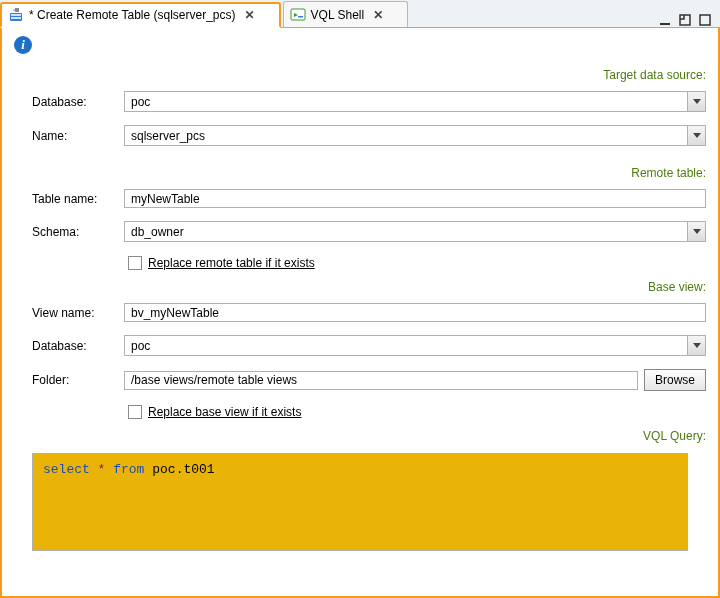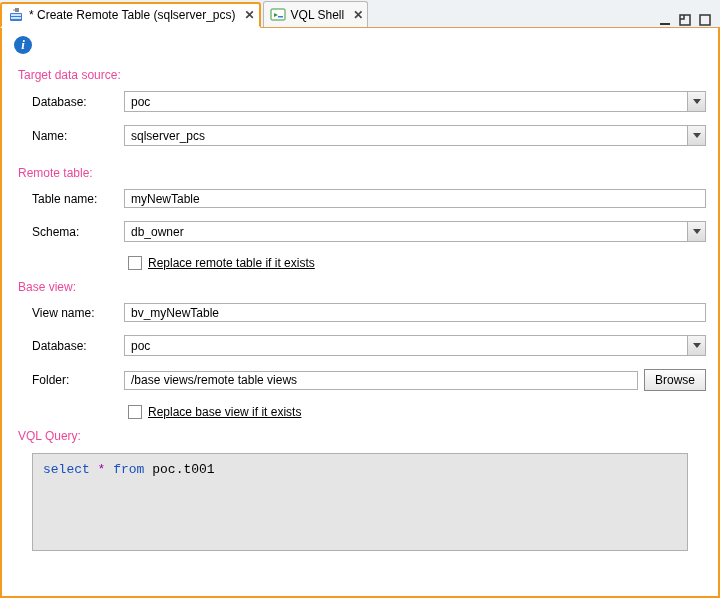--- a/index.html
+++ b/index.html
@@ -25,21 +25,21 @@
     border-bottom: 1px solid #e0a050;
     display: flex;
     align-items: flex-end;
     padding: 0 4px 0 0;
     position: relative;
   }
   .tab {
     display: flex;
     align-items: center;
     height: 26px;
-    padding: 0 4px 0 6px;
+    padding: 0 24px 0 6px;
     border: 1px solid #b8b8b8;
     border-bottom: none;
     border-radius: 3px 3px 0 0;
     margin-right: 2px;
     background: #f7f7f7;
     gap: 5px;
     cursor: default;
     font-size: 12px;
   }
   .tab.active {
@@ -70,21 +70,21 @@
     flex-direction: column;
     position: relative;
     overflow: hidden;
   }
   .info-icon {
     width:18px;height:18px;border-radius:50%;background:#1e6fc8;color:#fff;
     display:flex;align-items:center;justify-content:center;font-weight:bold;
     font-family: Georgia, serif; font-style: italic; font-size: 13px;
     margin-bottom: 8px;
   }
-  .section-label { margin: 6px 0 6px 4px; color:#ec4899; }
+  .section-label { margin: 6px 0 6px 4px; color:#4d7c0f;text-align:right; }
   .form-row {
     display:flex;align-items:center;margin: 3px 0 10px 18px;
     gap: 6px;
   }
   .form-row label.fl {
     width: 86px; text-align:left; color:#000;
   }
   .ctrl-wrap { flex:1; display:flex; gap:6px; align-items:center; }
   input[type=text].line {
     flex:1;border:1px solid #b0b0b0;background:#fff;height:19px;
@@ -109,21 +109,21 @@
   }
   .refresh-btn {
     width:20px;height:20px;display:flex;align-items:center;justify-content:center;
     cursor:pointer; margin-left:4px;
   }
   .btn {
     border:1px solid #888;background:linear-gradient(#fdfdfd,#e6e6e6);
     height:22px;padding:0 10px;font-family:inherit;font-size:12px;cursor:pointer;text-align:center;
   }
   .vql-box {
-    margin: 4px 18px 0 18px; border:1px solid #b0b0b0; background:#e5e5e5;
+    margin: 4px 18px 0 18px; border:1px solid #b0b0b0; background:#eab308;
     height: 98px; padding:8px 10px; font-family: "Consolas","Courier New",monospace;
     font-size:13px; white-space:pre; overflow:auto;
   }
   .kw-sel { color:#1a4fbf; }
   .kw-from { color:#1a4fbf; }
   .star { color:#a000a0; }
   .footer {
     display:flex; justify-content:flex-end; padding: 10px 6px 0 0;
   }
   svg { display:block; }

